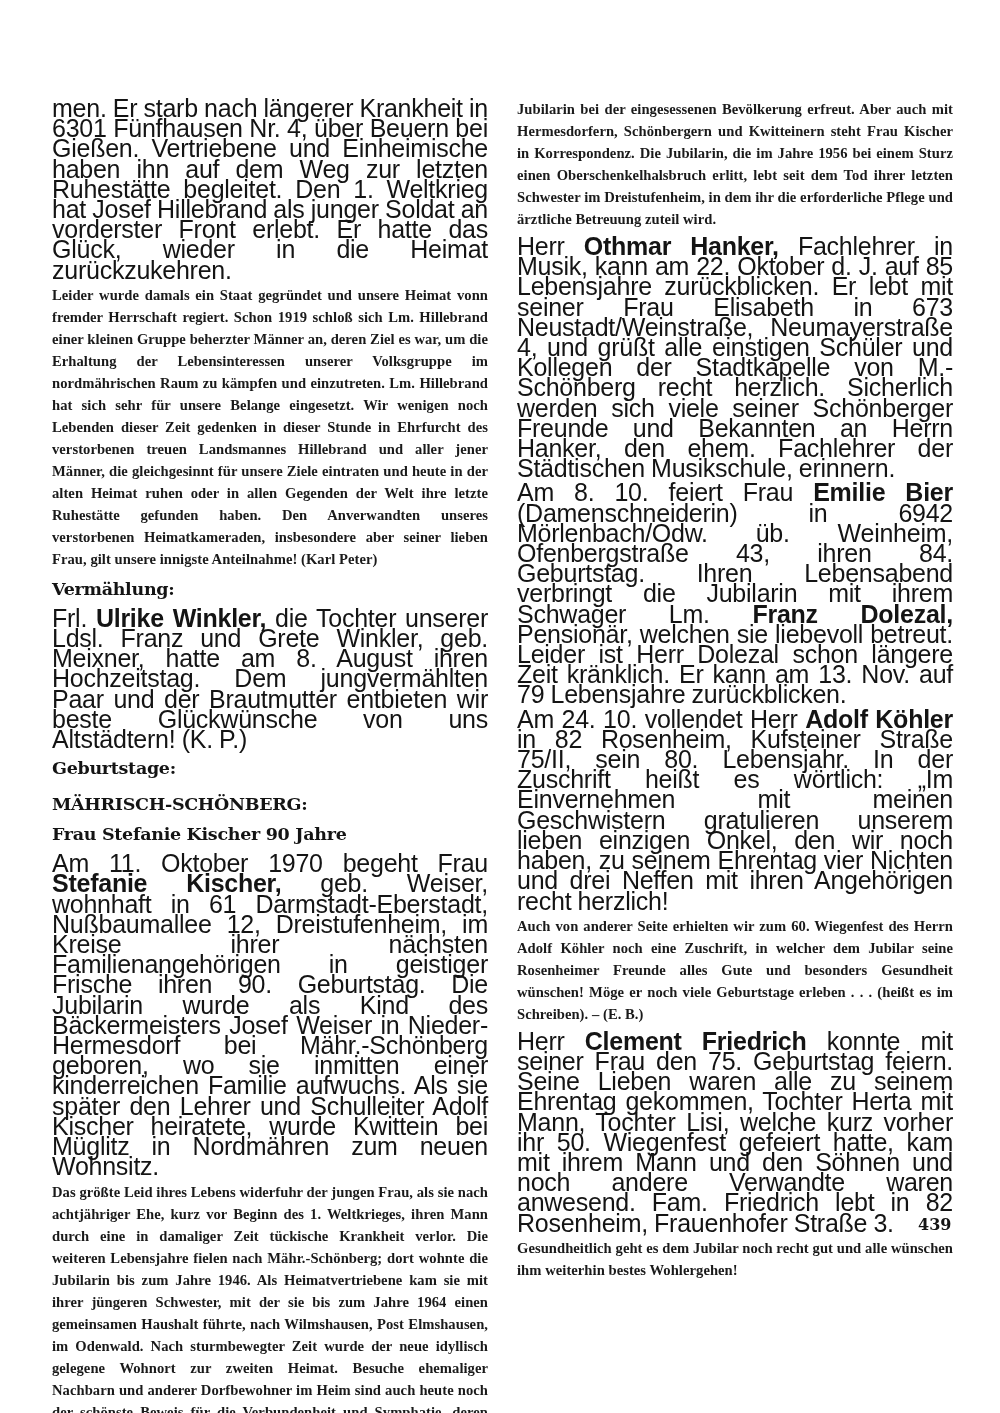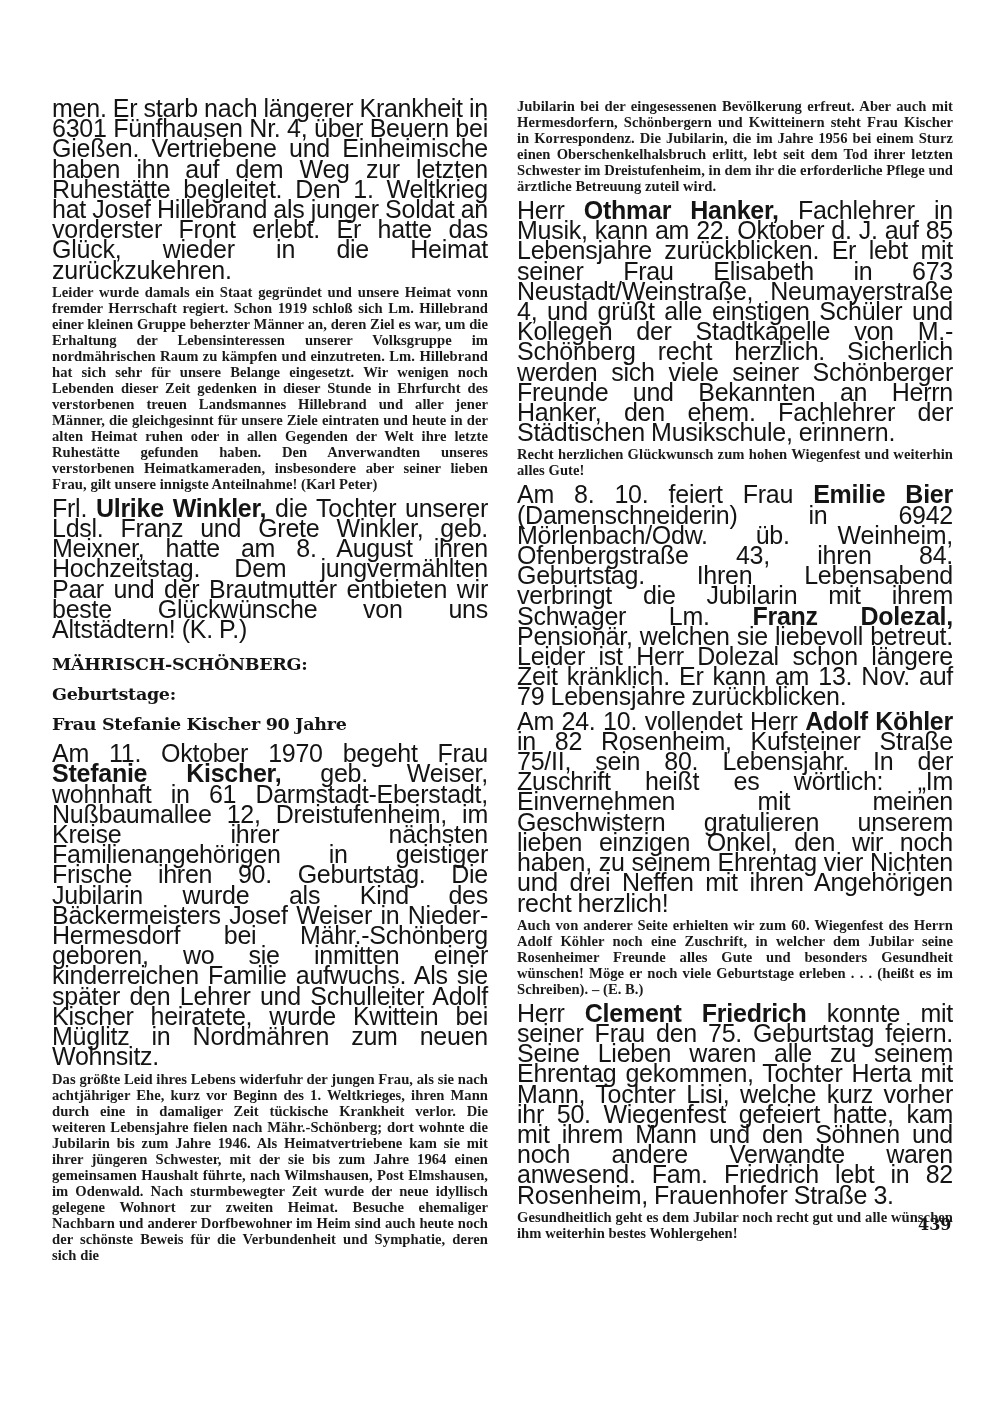--- a/index.html
+++ b/index.html
@@ -12,21 +12,21 @@
     font-size: 25px;
     line-height: 20.2px;
     text-align: justify;
     margin: 0 0 4px 0;
     letter-spacing: -0.25px;
     word-spacing: -0.5px;
   }
   .small {
     font-family: "Liberation Serif", serif;
     font-size: 14.6px;
-    line-height: 16px;
+    line-height: 22px;
     font-weight: bold;
     text-align: justify;
     margin: 0 0 6px 0;
     letter-spacing: 0.05px;
     color: #1a1a1a;
   }
   .head {
     font-family: "DejaVu Serif", serif;
     font-weight: bold;
     font-size: 17.5px;
@@ -40,33 +40,33 @@
     font-family: "DejaVu Serif", serif; font-weight: bold; font-size: 16px;
   }
 </style>
 </head>
 <body>
 
 <div class="col col-left">
   <p class="big">men. Er starb nach längerer Krankheit in 6301 Fünfhausen Nr. 4, über Beuern bei Gießen. Vertriebene und Einheimische haben ihn auf dem Weg zur letzten Ruhestätte begleitet. Den 1. Weltkrieg hat Josef Hillebrand als junger Soldat an vorderster Front erlebt. Er hatte das Glück, wieder in die Heimat zurückzukehren.</p>
   <p class="small">Leider wurde damals ein Staat gegründet und unsere Heimat vonn fremder Herrschaft regiert. Schon 1919 schloß sich Lm. Hillebrand einer kleinen Gruppe beherzter Männer an, deren Ziel es war, um die Erhaltung der Lebensinteressen unserer Volksgruppe im nordmährischen Raum zu kämpfen und einzutreten. Lm. Hillebrand hat sich sehr für unsere Belange eingesetzt. Wir wenigen noch Lebenden dieser Zeit gedenken in dieser Stunde in Ehrfurcht des verstorbenen treuen Landsmannes Hillebrand und aller jener Männer, die gleichgesinnt für unsere Ziele eintraten und heute in der alten Heimat ruhen oder in allen Gegenden der Welt ihre letzte Ruhestätte gefunden haben. Den Anverwandten unseres verstorbenen Heimatkameraden, insbesondere aber seiner lieben Frau, gilt unsere innigste Anteilnahme! (Karl Peter)</p>
 
+  <div class="head">Vermählung:</div>
   <p class="big"><span>Frl. </span><b>Ulrike Winkler,</b><span> die Tochter unserer Ldsl. Franz und Grete Winkler, geb. Meixner, hatte am 8. August ihren Hochzeitstag. Dem jungvermählten Paar und der Brautmutter entbieten wir beste Glückwünsche von uns Altstädtern! (K. P.)</span></p>
 
+  <div class="head">Geburtstage:</div>
   <div class="head" style="margin-top:14px">MÄHRISCH-SCHÖNBERG:</div>
-  <div class="head">Geburtstage:</div>
   <div class="head">Frau Stefanie Kischer 90 Jahre</div>
   <p class="big"><span>Am 11. Oktober 1970 begeht Frau </span><b>Stefanie Kischer,</b><span> geb. Weiser, wohnhaft in 61 Darmstadt-Eberstadt, Nußbaumallee 12, Dreistufenheim, im Kreise ihrer nächsten Familienangehörigen in geistiger Frische ihren 90. Geburtstag. Die Jubilarin wurde als Kind des Bäckermeisters Josef Weiser in Nieder-Hermesdorf bei Mähr.-Schönberg geboren, wo sie inmitten einer kinderreichen Familie aufwuchs. Als sie später den Lehrer und Schulleiter Adolf Kischer heiratete, wurde Kwittein bei Müglitz in Nordmähren zum neuen Wohnsitz.</span></p>
   <p class="small">Das größte Leid ihres Lebens widerfuhr der jungen Frau, als sie nach achtjähriger Ehe, kurz vor Beginn des 1. Weltkrieges, ihren Mann durch eine in damaliger Zeit tückische Krankheit verlor. Die weiteren Lebensjahre fielen nach Mähr.-Schönberg; dort wohnte die Jubilarin bis zum Jahre 1946. Als Heimatvertriebene kam sie mit ihrer jüngeren Schwester, mit der sie bis zum Jahre 1964 einen gemeinsamen Haushalt führte, nach Wilmshausen, Post Elmshausen, im Odenwald. Nach sturmbewegter Zeit wurde der neue idyllisch gelegene Wohnort zur zweiten Heimat. Besuche ehemaliger Nachbarn und anderer Dorfbewohner im Heim sind auch heute noch der schönste Beweis für die Verbundenheit und Symphatie, deren sich die</p>
 </div>
 
 <div class="col col-right">
   <p class="small">Jubilarin bei der eingesessenen Bevölkerung erfreut. Aber auch mit Hermesdorfern, Schönbergern und Kwitteinern steht Frau Kischer in Korrespondenz. Die Jubilarin, die im Jahre 1956 bei einem Sturz einen Oberschenkelhalsbruch erlitt, lebt seit dem Tod ihrer letzten Schwester im Dreistufenheim, in dem ihr die erforderliche Pflege und ärztliche Betreuung zuteil wird.</p>
   <p class="big"><span>Herr </span><b>Othmar Hanker,</b><span> Fachlehrer in Musik, kann am 22. Oktober d. J. auf 85 Lebensjahre zurückblicken. Er lebt mit seiner Frau Elisabeth in 673 Neustadt/Weinstraße, Neumayerstraße 4, und grüßt alle einstigen Schüler und Kollegen der Stadtkapelle von M.-Schönberg recht herzlich. Sicherlich werden sich viele seiner Schönberger Freunde und Bekannten an Herrn Hanker, den ehem. Fachlehrer der Städtischen Musikschule, erinnern.</span></p>
-  <p class="small">Recht herzlichen Glückwunsch zum hohen Wiegenfest und weiterhin alles Gute!</p>
   <p class="big"><span>Am 8. 10. feiert Frau </span><b>Emilie Bier</b><span> (Damenschneiderin) in 6942 Mörlenbach/Odw. üb. Weinheim, Ofenbergstraße 43, ihren 84. Geburtstag. Ihren Lebensabend verbringt die Jubilarin mit ihrem Schwager Lm. </span><b>Franz Dolezal,</b><span> Pensionär, welchen sie liebevoll betreut. Leider ist Herr Dolezal schon längere Zeit kränklich. Er kann am 13. Nov. auf 79 Lebensjahre zurückblicken.</span></p>
   <p class="big"><span>Am 24. 10. vollendet Herr </span><b>Adolf Köhler</b><span> in 82 Rosenheim, Kufsteiner Straße 75/II, sein 80. Lebensjahr. In der Zuschrift heißt es wörtlich: „Im Einvernehmen mit meinen Geschwistern gratulieren unserem lieben einzigen Onkel, den wir noch haben, zu seinem Ehrentag vier Nichten und drei Neffen mit ihren Angehörigen recht herzlich!</span></p>
   <p class="small">Auch von anderer Seite erhielten wir zum 60. Wiegenfest des Herrn Adolf Köhler noch eine Zuschrift, in welcher dem Jubilar seine Rosenheimer Freunde alles Gute und besonders Gesundheit wünschen! Möge er noch viele Geburtstage erleben . . . (heißt es im Schreiben). – (E. B.)</p>
   <p class="big"><span>Herr </span><b>Clement Friedrich</b><span> konnte mit seiner Frau den 75. Geburtstag feiern. Seine Lieben waren alle zu seinem Ehrentag gekommen, Tochter Herta mit Mann, Tochter Lisi, welche kurz vorher ihr 50. Wiegenfest gefeiert hatte, kam mit ihrem Mann und den Söhnen und noch andere Verwandte waren anwesend. Fam. Friedrich lebt in 82 Rosenheim, Frauenhofer Straße 3.</span></p>
   <p class="small">Gesundheitlich geht es dem Jubilar noch recht gut und alle wünschen ihm weiterhin bestes Wohlergehen!</p>
 </div>
 
 <div class="page-number">439</div>
 
 </body></html>

